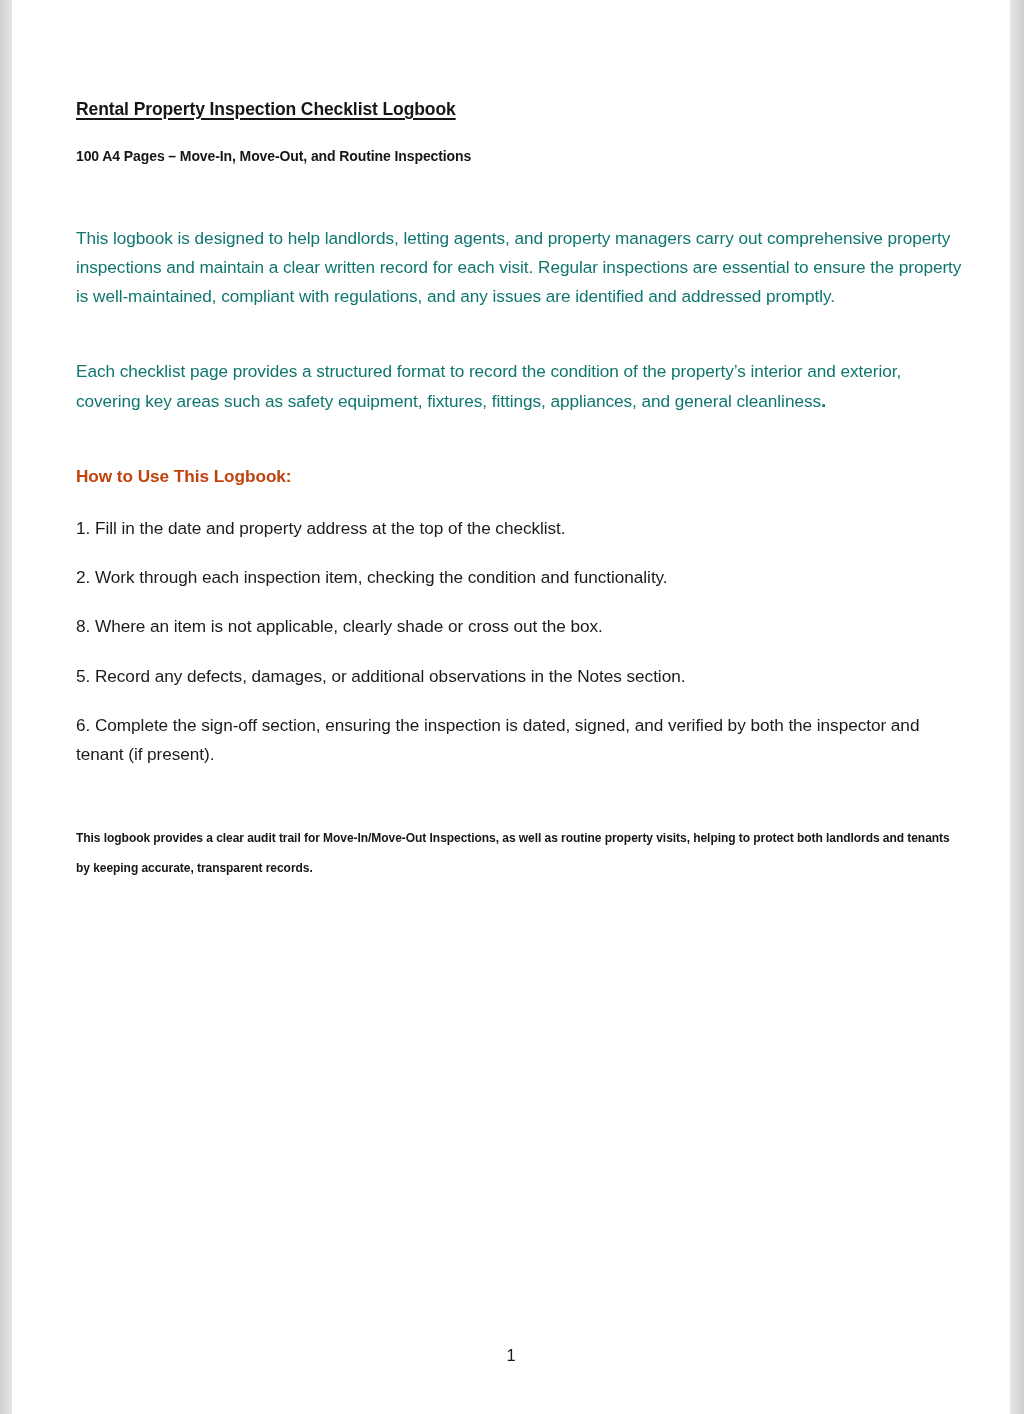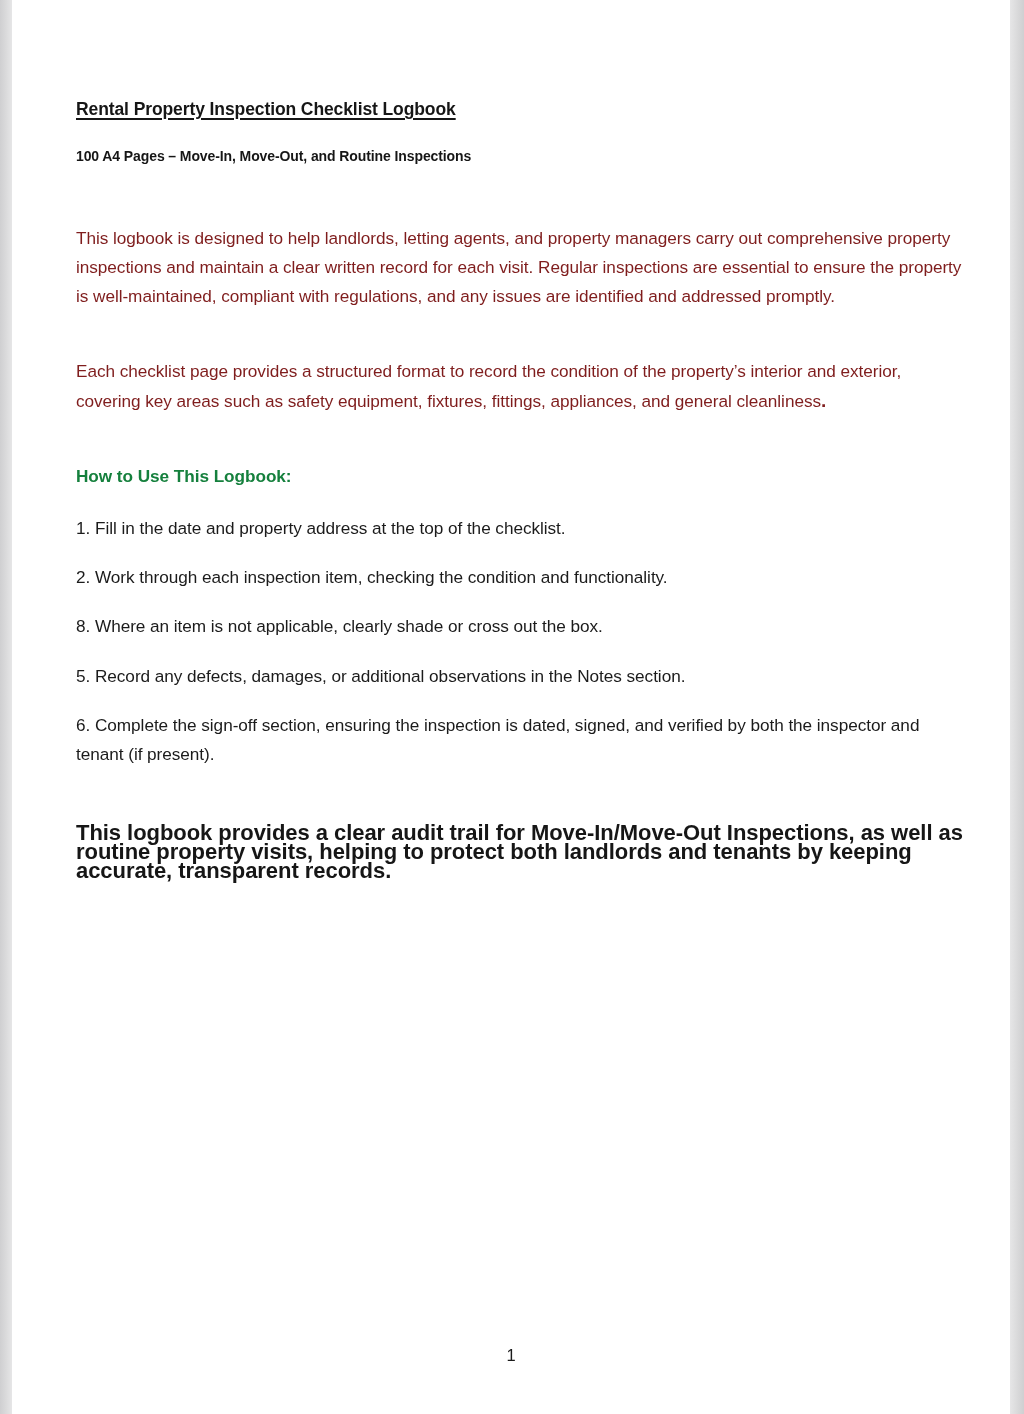--- a/index.html
+++ b/index.html
@@ -74,61 +74,61 @@
     font-weight: bold;
     line-height: 26px;
     letter-spacing: -0.1px;
     color: #161616;
   }
 
   .para {
     margin: 0;
     font-size: 17.2px;
     line-height: 29.2px;
-    color: #7f1d1d;
+    color: #0f766e;
     letter-spacing: -0.05px;
     text-align: left;
   }
 
   .para-intro  { padding-top: 55px; }
   .para-second { padding-top: 45px; }
 
   .bold-dot { font-weight: bold; font-size: 19px; }
 
   .howto-heading {
     margin: 0;
     padding-top: 47px;
     font-size: 17.2px;
     font-weight: bold;
     line-height: 27px;
     letter-spacing: -0.05px;
-    color: #15803d;
+    color: #c2410c;
   }
 
   .steps {
     margin: 0;
     padding: 0;
     list-style: none;
   }
   .step {
     margin: 0;
     padding-top: 20px;
     font-size: 17.2px;
     line-height: 29.2px;
     letter-spacing: -0.05px;
     color: #1b1b1b;
   }
   .step-1 { padding-top: 24px; }
 
   .para-closing {
     margin: 0;
     padding-top: 54px;
-    font-size: 22px;
+    font-size: 12px;
     font-weight: bold;
-    line-height: 19px;
+    line-height: 30px;
     letter-spacing: -0.05px;
     color: #161616;
   }
 
   .page-number {
     position: absolute;
     left: 0;
     right: 0;
     top: 1345px;
     text-align: center;

